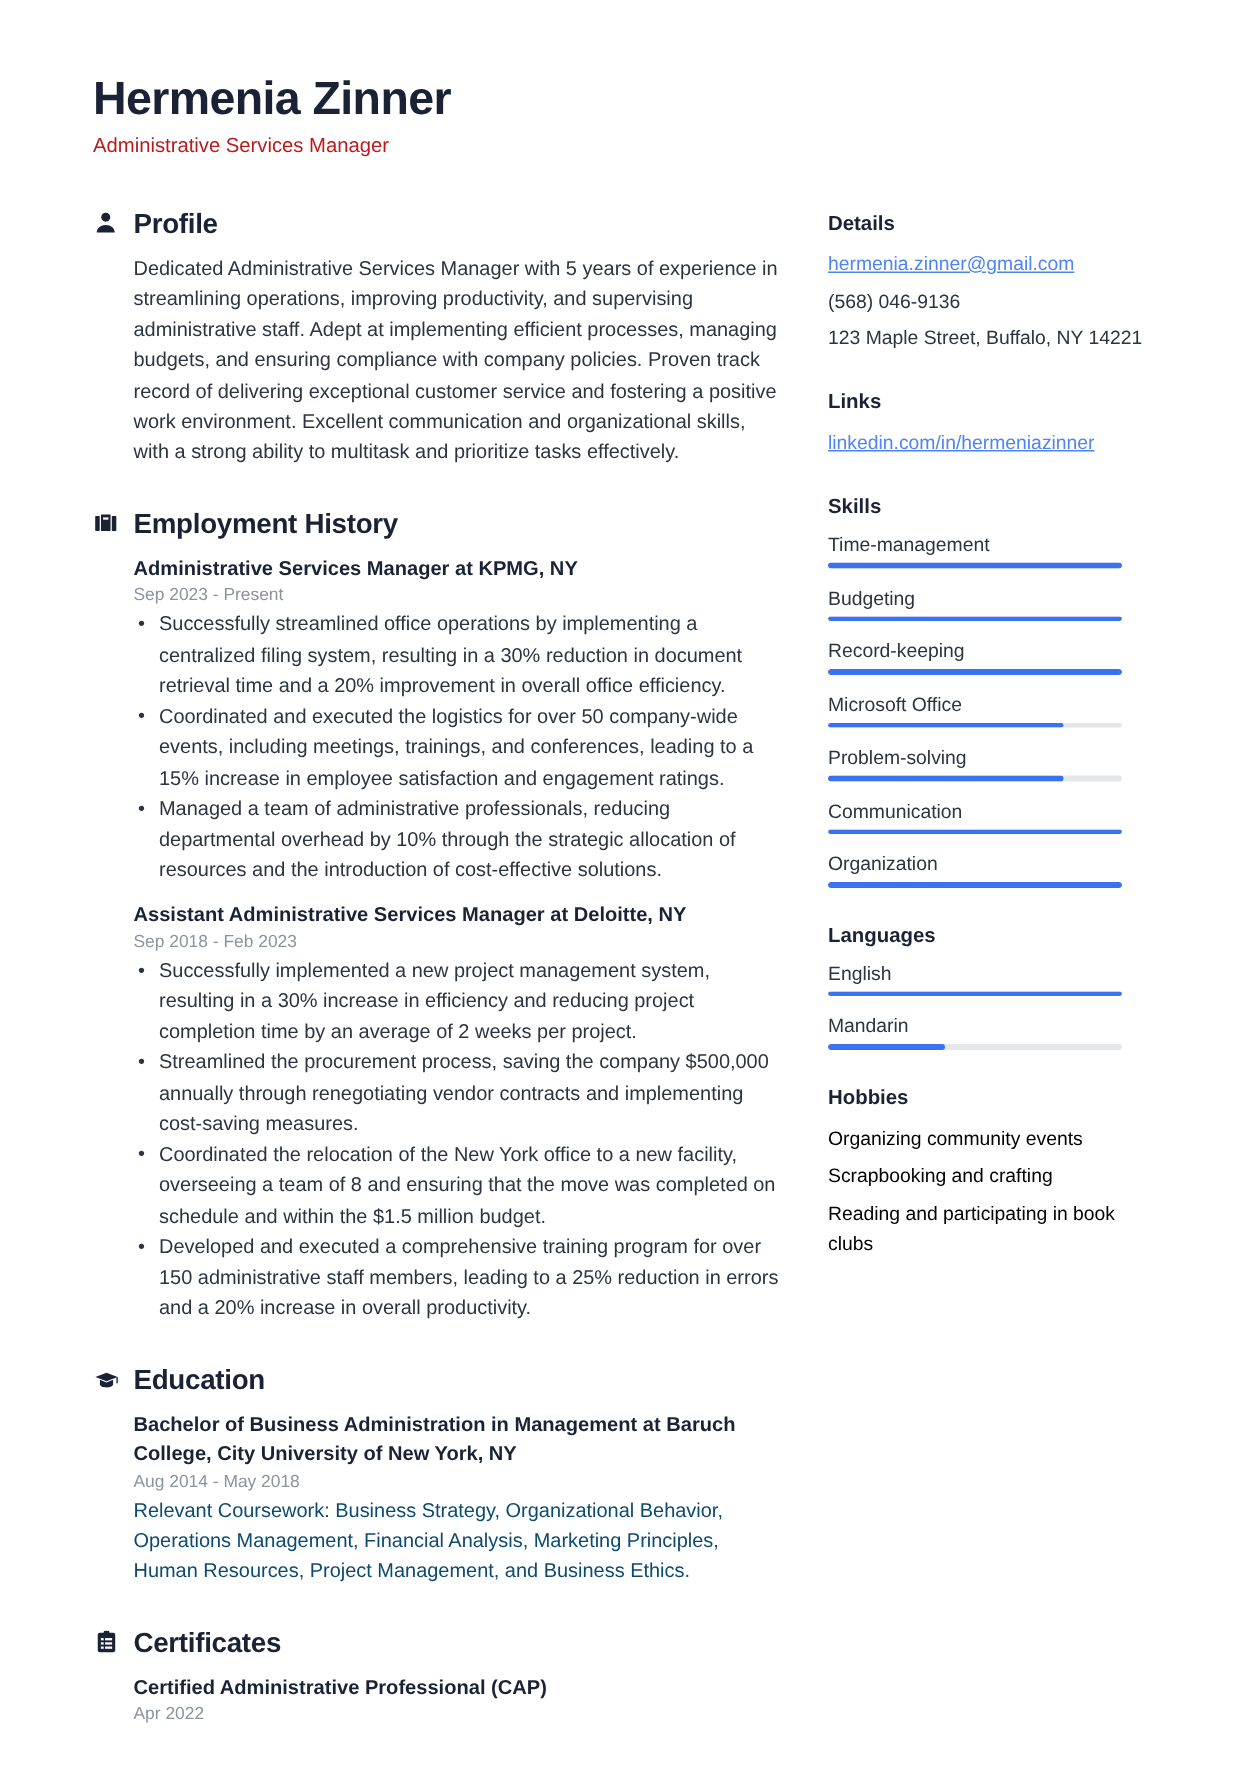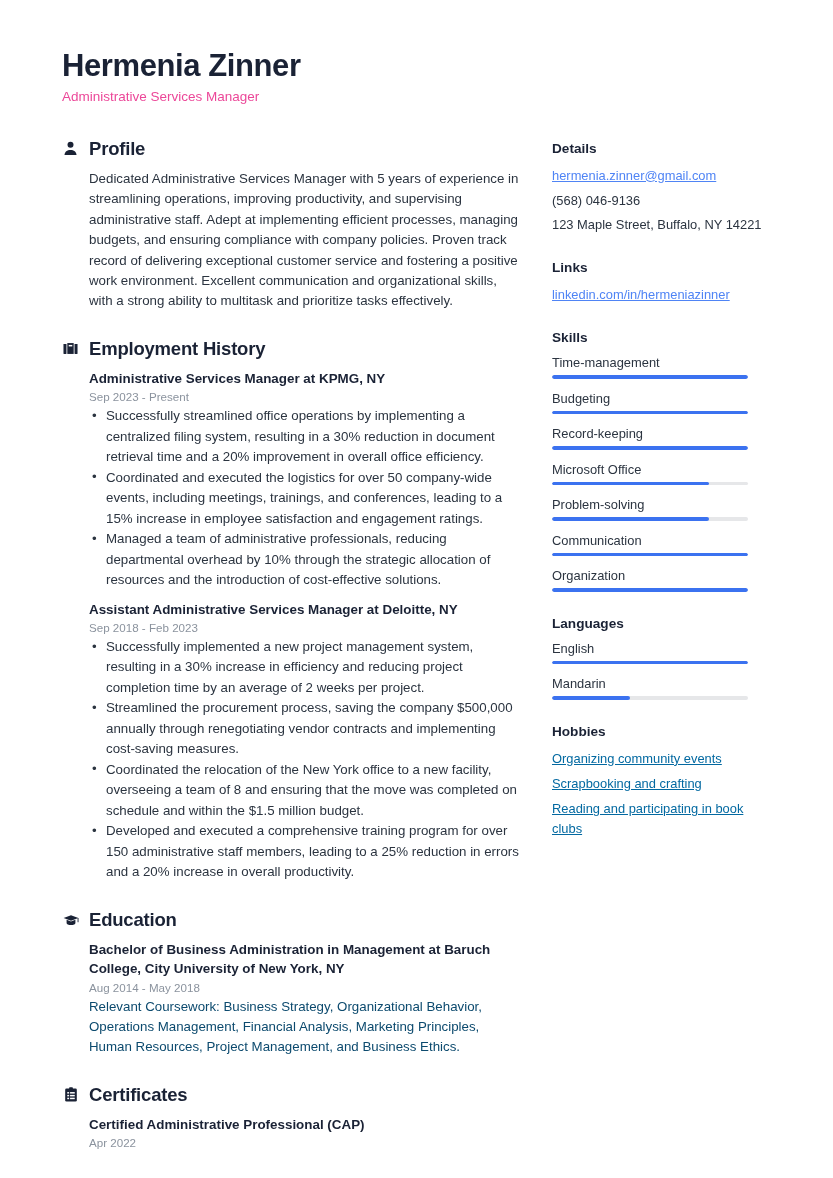--- a/index.html
+++ b/index.html
@@ -25,21 +25,21 @@
   .header { margin-bottom: 34px; }
   .name {
     font-size: 31px;
     font-weight: bold;
     color: #1a2235;
     letter-spacing: -0.4px;
     line-height: 1.15;
   }
   .job-title {
     font-size: 13.5px;
-    color: #ec4899;
+    color: #b91c1c;
     margin-top: 5px;
     font-weight: normal;
   }
 
   
   .columns {
     display: flex;
     align-items: flex-start;
     gap: 32px;
   }
@@ -160,24 +160,23 @@
     overflow: hidden;
   }
   .bar-fill {
     height: 100%;
     background: #3b72f0;
     border-radius: 2px;
   }
 
   .hobby-line {
     font-size: 12.9px;
-    color: #0369a1;
+    color: #000000;
     line-height: 1.5;
     margin-bottom: 6px;
-    text-decoration: underline;
   }
 </style>
 </head>
 <body>
 
 <div class="page">
 
   <div class="header">
     <div class="name">Hermenia Zinner</div>
     <div class="job-title">Administrative Services Manager</div>

